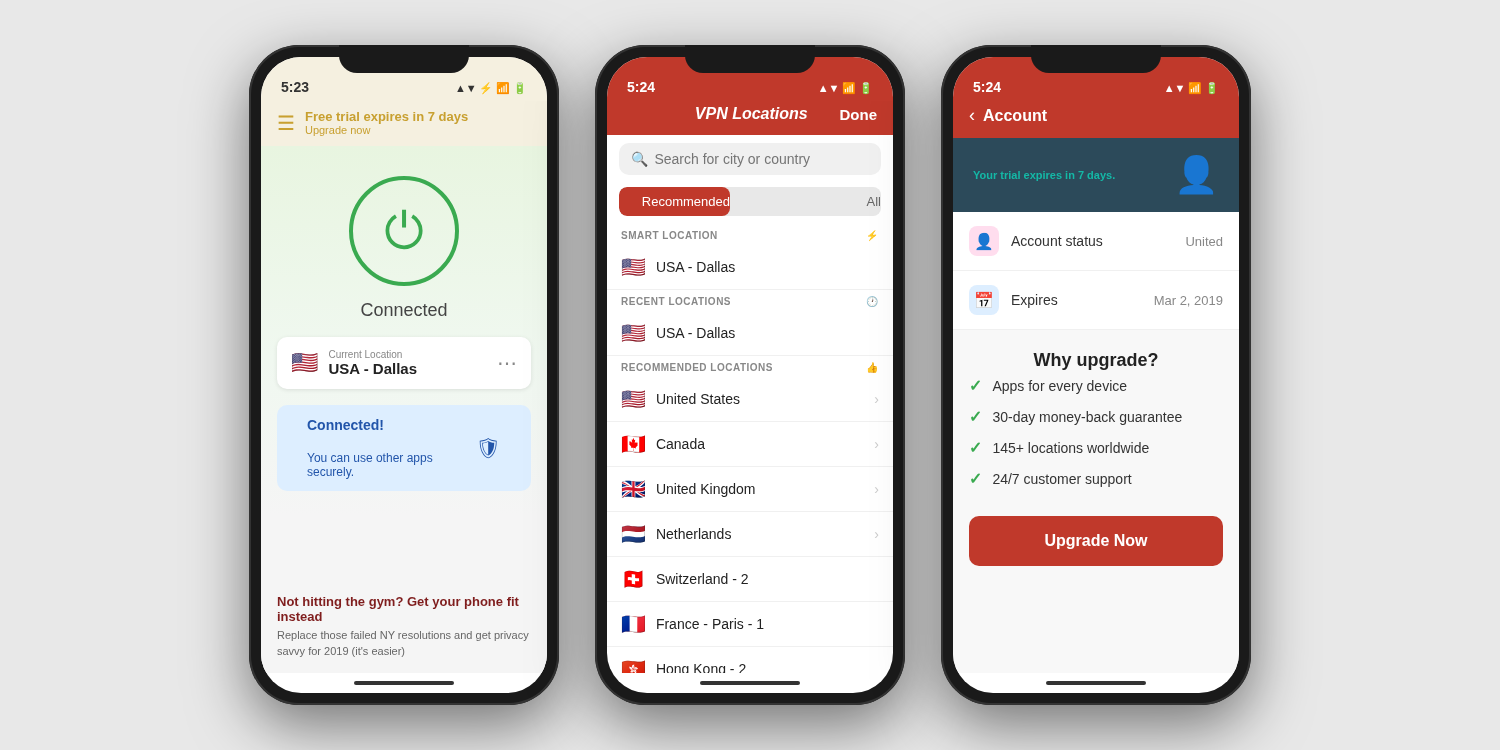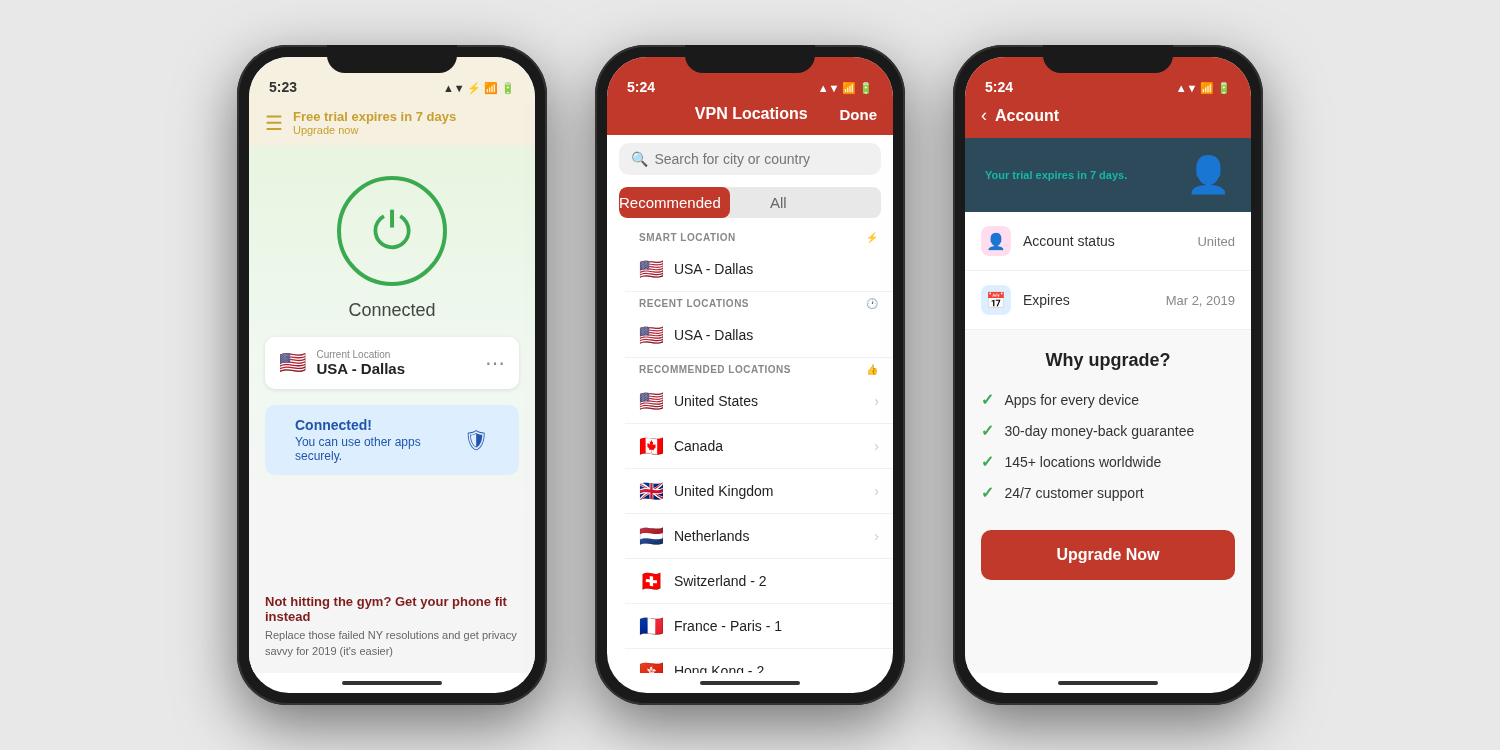--- a/index.html
+++ b/index.html
@@ -9,21 +9,21 @@
       justify-content: center;
       align-items: center;
       width: 1500px;
       height: 750px;
       font-family: -apple-system, BlinkMacSystemFont, 'Helvetica Neue', sans-serif;
       overflow: hidden;
     }
 
     .phones-container {
       display: flex;
-      gap: 48px;
+      gap: 36px;
       align-items: center;
       justify-content: center;
     }
 
     
     .phone {
       width: 310px;
       height: 660px;
       background: #1a1a1a;
       border-radius: 50px;
@@ -143,21 +143,21 @@
       background: #ddeeff;
       border-radius: 10px;
       padding: 12px 30px;
       display: flex;
       align-items: center;
       width: calc(100% - 32px);
     }
 
     .connected-banner-text { flex: 1; }
     .connected-banner-title { font-size: 14px; font-weight: 700; color: #2255aa; }
-    .connected-banner-sub { font-size: 12px; color: #2255aa; margin-top: 2px; }
+    .connected-banner-sub { font-size: 12px; color: #2255aa; margin-top: 18px; }
     .shield-icon { color: #2255aa; font-size: 20px; }
 
     .news-section {
       position: absolute;
       bottom: 0;
       left: 0;
       right: 0;
       background: #f5f5f5;
       padding: 14px 16px;
     }
@@ -167,21 +167,21 @@
     
     .phone2 .status-bar { background: #c0392b; color: #fff; }
     .phone2-header {
       background: #c0392b;
       padding: 4px 16px 12px;
       display: flex;
       align-items: center;
       justify-content: space-between;
       flex-shrink: 0;
     }
-    .phone2-header .title { color: #fff; font-size: 16px; font-weight: 600; flex: 1; text-align: center; }
+    .phone2-header .title { color: #fff; font-size: 16px; font-weight: 600; flex: 1; text-align: center; font-style: italic; }
     .phone2-header .done { color: #fff; font-size: 15px; font-weight: 600; }
 
     .search-bar {
       margin: 8px 12px;
       background: #f0f0f0;
       border-radius: 10px;
       padding: 8px 12px;
       display: flex;
       align-items: center;
       gap: 6px;
@@ -201,29 +201,29 @@
       display: flex;
       margin: 4px 12px 8px;
       background: #e8e8e8;
       border-radius: 8px;
       overflow: hidden;
       flex-shrink: 0;
     }
     .tab-btn {
       flex: 1;
       padding: 7px 0;
-      text-align: left;
-      font-size: 15px;
+      text-align: right;
+      font-size: 13px;
       font-weight: 500;
       cursor: pointer;
     }
     .tab-btn.active { background: #c0392b; color: #fff; border-radius: 8px; }
     .tab-btn.inactive { color: #666; padding-left: 40px; }
 
-    .locations-list { flex: 1; overflow: hidden; margin-left: 18px; }
+    .locations-list { flex: 1; overflow: hidden; }
     .section-header {
       padding: 6px 14px 4px;
       font-size: 10px;
       font-weight: 600;
       color: #888;
       letter-spacing: 0.5px;
       display: flex;
       align-items: center;
       justify-content: space-between;
     }
@@ -281,21 +281,21 @@
     .account-item .item-icon.red { background: #fde; }
     .account-item .item-icon.blue { background: #def; }
     .account-item .item-label { flex: 1; font-size: 14px; color: #333; }
     .account-item .item-value { font-size: 13px; color: #888; }
 
     .upgrade-section {
       flex: 1;
       padding: 20px 16px;
       background: #f8f8f8;
     }
-    .upgrade-title { font-size: 18px; font-weight: 700; color: #222; text-align: center; margin-bottom: 19px; }
+    .upgrade-title { font-size: 18px; font-weight: 700; color: #222; text-align: center; margin-bottom: 5px; }
 
     .benefit-item {
       display: flex;
       align-items: center;
       gap: 10px;
       margin-bottom: 12px;
     }
     .check-icon { color: #3aaa50; font-size: 16px; font-weight: 700; }
     .benefit-text { font-size: 14px; color: #333; }
 

